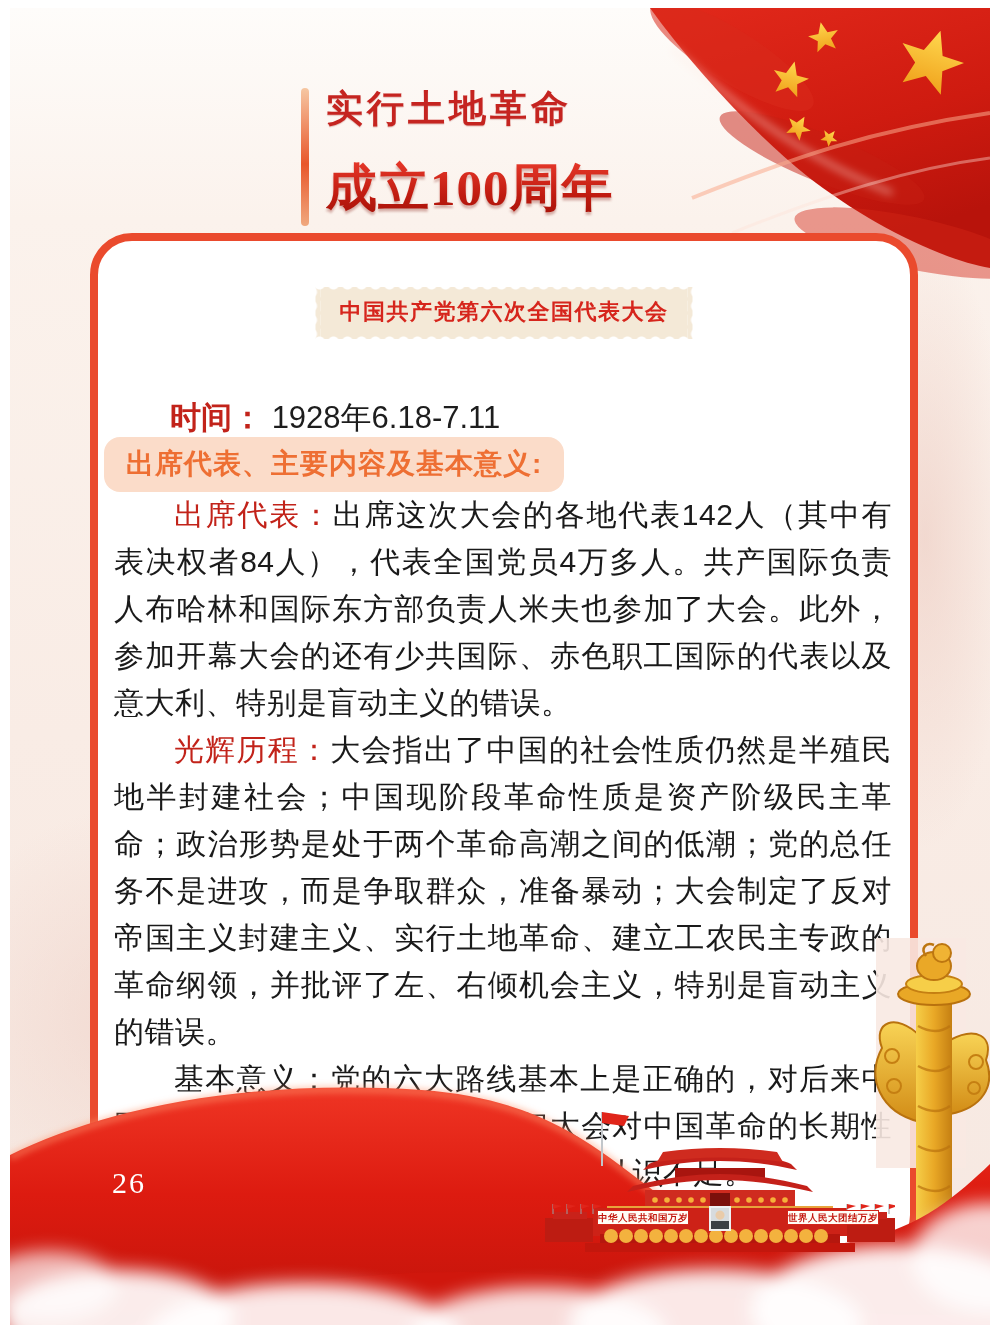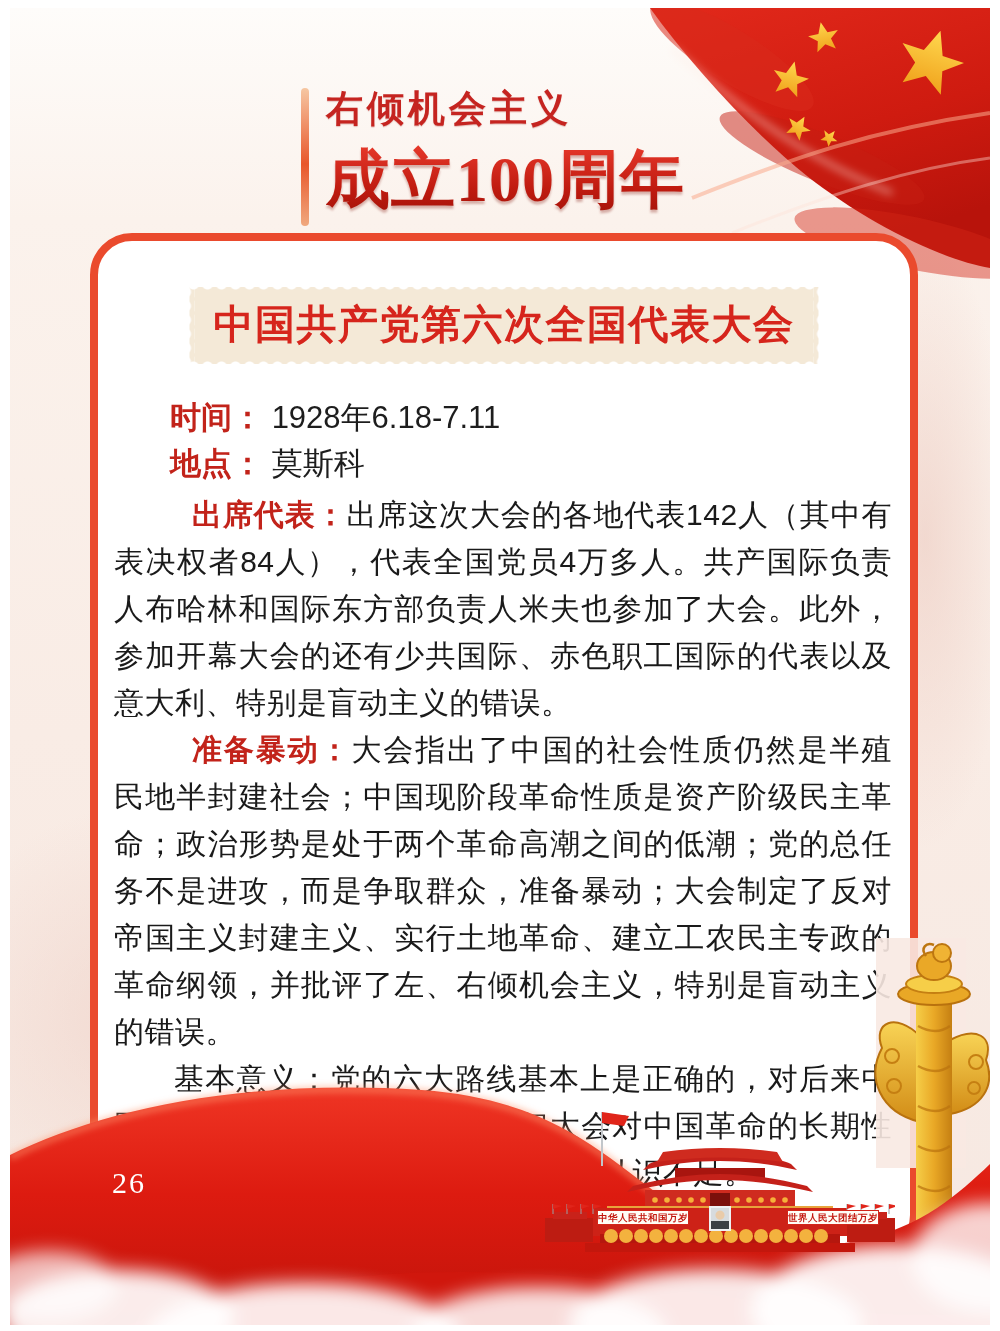--- a/index.html
+++ b/index.html
@@ -17,51 +17,51 @@
     font-weight:bold;font-size:54px;line-height:66px;letter-spacing:5px;
     background:linear-gradient(180deg,#f8da8e 5%,#e8a52e 45%,#c47a12 80%,#e9b23e 100%);
     -webkit-background-clip:text;background-clip:text;color:transparent;
     text-shadow:none;}
   .calligraphy .cl{filter:drop-shadow(1px 2px 1px rgba(120,70,8,.35));}
   .divider{position:absolute;left:291px;top:80px;width:8px;height:138px;border-radius:4px;z-index:2;
     background:linear-gradient(180deg,#f6c7a2 0%,#e8572b 55%,#f0a87e 100%);}
   .titles{position:absolute;left:316px;top:76px;z-index:2;}
   .subtitle{font-size:37px;font-weight:900;color:#c52420;letter-spacing:4px;
     text-shadow:0 1px 1px rgba(150,20,10,.25);}
-  .title{margin-top:2px;font-family:"Liberation Serif","DejaVu Serif",serif;font-size:64px;font-weight:900;letter-spacing:1px;
+  .title{margin-top:20px;font-family:"Liberation Serif","DejaVu Serif",serif;font-size:51px;font-weight:900;letter-spacing:1px;
     background:linear-gradient(180deg,#e6382a 10%,#c01b10 60%,#9d1007 100%);
     -webkit-background-clip:text;background-clip:text;color:transparent;
     filter:drop-shadow(0 3px 1px rgba(130,15,5,.3));}
 
   .flag-art{position:absolute;right:0;top:0;width:378px;height:335px;z-index:1;}
 
   
   .card{position:absolute;left:80px;top:225px;width:812px;height:1008px;background:#ffffff;
         border:8px solid #ea4a2d;border-radius:42px;z-index:3;}
   .badge{position:absolute;left:50%;top:46px;transform:translateX(-50%);background:#f4e9d7;
          padding:10px 24px 12px;white-space:nowrap;}
   .badge i{position:absolute;pointer-events:none;}
   .badge .st{top:-2px;left:-3px;right:-3px;height:8px;background:radial-gradient(circle 6px at 7px -1px,#fff 5px,rgba(255,255,255,0) 6px);background-size:14px 8px;background-repeat:repeat-x;}
   .badge .sb{bottom:-2px;left:-3px;right:-3px;height:8px;background:radial-gradient(circle 6px at 7px 9px,#fff 5px,rgba(255,255,255,0) 6px);background-size:14px 8px;background-repeat:repeat-x;}
   .badge .sl{left:-3px;top:-2px;bottom:-2px;width:8px;background:radial-gradient(circle 6px at -1px 7px,#fff 5px,rgba(255,255,255,0) 6px);background-size:8px 14px;background-repeat:repeat-y;}
   .badge .sr{right:-3px;top:-2px;bottom:-2px;width:8px;background:radial-gradient(circle 6px at 9px 7px,#fff 5px,rgba(255,255,255,0) 6px);background-size:8px 14px;background-repeat:repeat-y;}
-  .badge-text{font-size:40px;font-weight:bold;color:#d6251c;letter-spacing:1.5px;}
+  .badge-text{font-size:22px;font-weight:bold;color:#d6251c;letter-spacing:1.5px;}
 
   .meta{position:absolute;left:72px;top:110px;margin-top:44px;}
   .meta-row{font-size:31px;line-height:46px;}
   .meta-label{color:#c2231a;font-weight:bold;}
   .meta-value{color:#1d1d1d;}
 
   .pill{position:absolute;left:6px;top:196px;background:#fbdcc9;color:#ee6f33;font-weight:bold;
         font-size:28px;padding:8px 22px 9px;border-radius:16px;letter-spacing:1px;white-space:nowrap;}
 
   .article{position:absolute;left:16px;right:18px;top:250px;color:#1a1a1a;
            font-size:30px;line-height:47px;text-align:justify;letter-spacing:.5px;}
   .article p{margin:0;text-indent:2em;}
-  .lead.red{color:#c2231a;font-weight:bold;margin-left:18px;}
+  .lead.red{color:#c2231a;font-weight:normal;}
   .lead.plain{color:#1a1a1a;font-weight:normal;}
 
   
   .huabiao-strip{position:absolute;left:866px;top:930px;width:90px;height:230px;background:rgba(248,233,226,.9);z-index:4;}
   .huabiao{position:absolute;left:858px;top:928px;width:132px;height:322px;z-index:5;}
 
   
   .ribbon{position:absolute;left:0;bottom:0;width:980px;height:305px;z-index:10;}
   .gate{position:absolute;left:535px;top:1098px;width:350px;height:146px;z-index:12;}
   .gate-svg{position:absolute;left:0;top:0;width:350px;height:146px;}
@@ -117,45 +117,46 @@
         <path transform="translate(217,130) scale(0.9) rotate(40)" d="M0,-10 L2.9,-3.1 L9.5,-3.1 L4.2,1.2 L5.9,7.9 L0,4 L-5.9,7.9 L-4.2,1.2 L-9.5,-3.1 L-2.9,-3.1 Z"></path>
       </g>
     </svg>
 
     <div class="calligraphy">
       <div class="cl">伟大奇迹</div>
       <div class="cl">光辉历程</div>
     </div>
     <div class="divider"></div>
     <div class="titles">
-      <div class="subtitle">右倾机会主义</div>
+      <div class="subtitle">实行土地革命</div>
       <div class="title">成立100周年</div>
     </div>
 
     <div class="card">
       <div class="badge">
         <i class="st"></i><i class="sb"></i><i class="sl"></i><i class="sr"></i>
         <span class="badge-text">中国共产党第六次全国代表大会</span>
       </div>
 
       <div class="meta">
         <div class="meta-row">
           <span class="meta-label">时间：</span>
           <span class="meta-value">1928年6.18-7.11</span>
         </div>
         <div class="meta-row">
           <span class="meta-label">地点：</span>
           <span class="meta-value">莫斯科</span>
         </div>
       </div>
 
+      <div class="pill">出席代表、主要内容及基本意义:</div>
 
       <div class="article">
         <p><span class="lead red">出席代表：</span><span>出席这次大会的各地代表142人（其中有表决权者84人），代表全国党员4万多人。共产国际负责人布哈林和国际东方部负责人米夫也参加了大会。此外，参加开幕大会的还有少共国际、赤色职工国际的代表以及意大利、特别是盲动主义的错误。</span></p>
-        <p><span class="lead red">准备暴动：</span><span>大会指出了中国的社会性质仍然是半殖民地半封建社会；中国现阶段革命性质是资产阶级民主革命；政治形势是处于两个革命高潮之间的低潮；党的总任务不是进攻，而是争取群众，准备暴动；大会制定了反对帝国主义封建主义、实行土地革命、建立工农民主专政的革命纲领，并批评了左、右倾机会主义，特别是盲动主义的错误。</span></p>
+        <p><span class="lead red">光辉历程：</span><span>大会指出了中国的社会性质仍然是半殖民地半封建社会；中国现阶段革命性质是资产阶级民主革命；政治形势是处于两个革命高潮之间的低潮；党的总任务不是进攻，而是争取群众，准备暴动；大会制定了反对帝国主义封建主义、实行土地革命、建立工农民主专政的革命纲领，并批评了左、右倾机会主义，特别是盲动主义的错误。</span></p>
         <p><span class="lead plain">基本意义：</span><span>党的六大路线基本上是正确的，对后来中国革命的发展起了积极作用。但大会对中国革命的长期性和农村革命根据地的重要意义等问题认识不足。</span></p>
       </div>
     </div>
 
     <div class="huabiao-strip"></div>
     <svg class="huabiao" viewBox="0 0 132 322">
       <defs>
         <linearGradient id="goldV" x1="0" y1="0" x2="1" y2="0">
           <stop offset="0" stop-color="#f6ce48"></stop>
             <stop offset="0.5" stop-color="#e9a826"></stop>

